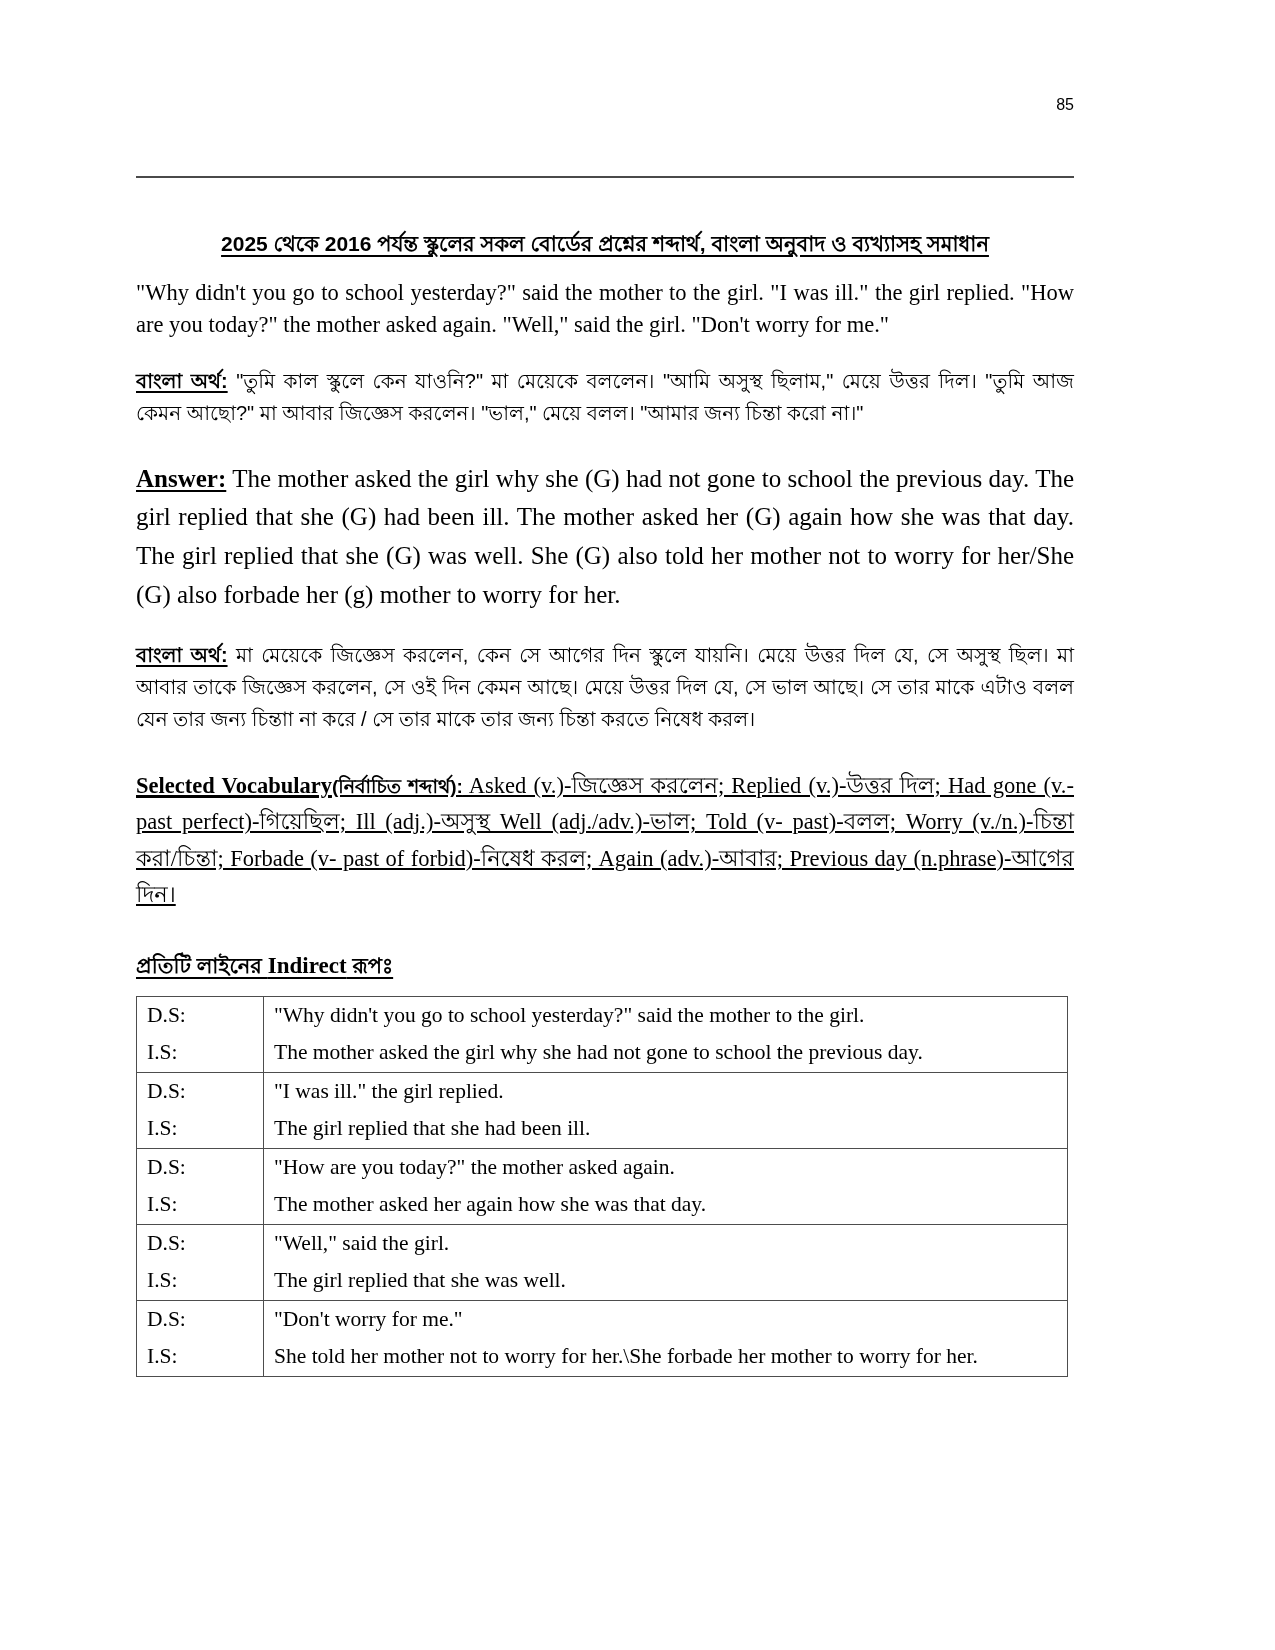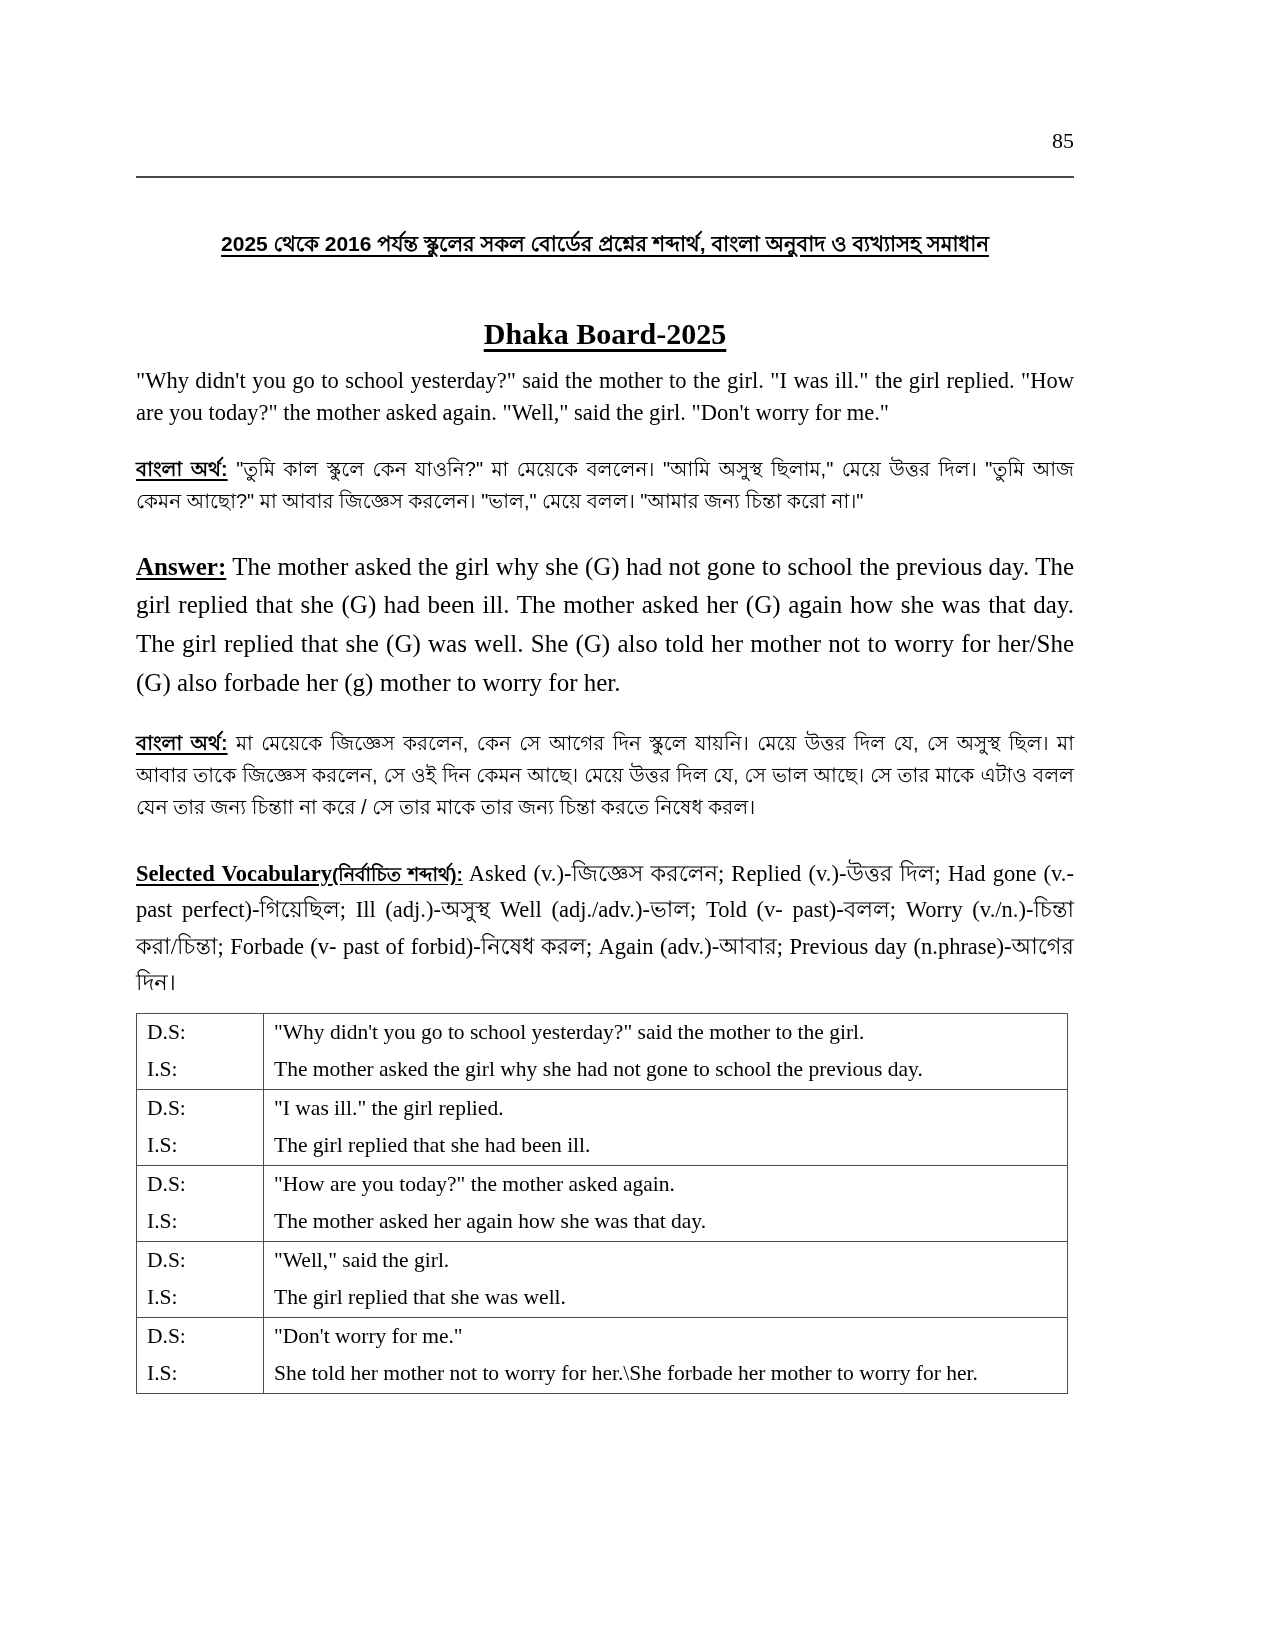--- a/index.html
+++ b/index.html
@@ -45,23 +45,22 @@
   }
   .running-head .rh-title .bn {
     font-family: "Liberation Sans", "DejaVu Sans", sans-serif;
     font-weight: bold;
     font-size: 19px;
   }
   .running-head .rh-page {
     position: absolute;
     right: 0;
     top: 0;
-    font-size: 22px;
-    font-family: Liberation Serif, serif;
-    margin-top: 32px;
+    font-size: 16px;
+    font-family: Liberation Sans, sans-serif;
   }
   .head-rule {
     border-top: 2px solid #4a4a4a;
     margin-top: 34px;
     width: 938px;
   }
 
   
   .title-box-wrap {
     text-align: center;
@@ -138,20 +137,21 @@
   .bn-inline {
     font-family: "Liberation Sans", "DejaVu Sans", sans-serif;
     font-size: 19px;
   }
   .vocab {
     margin-top: 32px;
     font-size: 22.5px;
     line-height: 1.62;
     text-align: justify;
     font-family: "Liberation Serif", "DejaVu Serif", serif;
+    text-decoration: underline;
   }
   .vocab .vhead {
     font-weight: bold;
     text-decoration: underline;
     text-underline-offset: 3px;
   }
 
   
   .table-heading {
     margin-top: 36px;
@@ -213,38 +213,38 @@
       <div class="rh-page">85</div>
     </div>
     <div class="head-rule"></div>
 
     
 
     
     <div class="subtitle-bn">2025 থেকে 2016 পর্যন্ত স্কুলের সকল বোর্ডের প্রশ্নের শব্দার্থ, বাংলা অনুবাদ ও ব্যখ্যাসহ সমাধান</div>
 
     
-    <div class="board-heading">Dhaka Board-2025</div>
 
     
     <div class="para-en just-last">"Why didn't you go to school yesterday?" said the mother to the girl. "I was ill." the girl replied. "How are you today?" the mother asked again. "Well," said the girl. "Don't worry for me."</div>
 
     
     <div class="para-bn"><span class="lbl-bn">বাংলা অর্থ:</span><span> "তুমি কাল স্কুলে কেন যাওনি?" মা মেয়েকে বললেন। "আমি অসুস্থ ছিলাম," মেয়ে উত্তর দিল। "তুমি আজ কেমন আছো?" মা আবার জিজ্ঞেস করলেন। "ভাল," মেয়ে বলল। "আমার জন্য চিন্তা করো না।"</span></div>
 
     
     <div class="answer-para"><span class="lbl-en">Answer:</span><span>  The mother asked the girl why she (G) had not gone to school the previous day. The girl replied that she (G) had been ill. The mother asked her (G) again how she was that day. The girl replied that she (G) was well. She (G) also told her mother not to worry for her/She (G) also forbade her (g) mother to worry for her.</span></div>
 
     
     <div class="para-bn"><span class="lbl-bn">বাংলা অর্থ:</span><span> মা মেয়েকে জিজ্ঞেস করলেন, কেন সে আগের দিন স্কুলে যায়নি। মেয়ে উত্তর দিল যে, সে অসুস্থ ছিল। মা আবার তাকে জিজ্ঞেস করলেন, সে ওই দিন কেমন আছে। মেয়ে উত্তর দিল যে, সে ভাল আছে। সে তার মাকে এটাও বলল যেন তার জন্য চিন্তাা না করে / সে তার মাকে তার জন্য চিন্তা করতে নিষেধ করল।</span></div>
 
     
     <div class="vocab"><span class="vhead">Selected Vocabulary</span><span class="vhead bn-inline">(নির্বাচিত শব্দার্থ):</span><span> Asked (v.)-জিজ্ঞেস করলেন; Replied (v.)-উত্তর দিল; Had gone (v.-past perfect)-গিয়েছিল; Ill (adj.)-অসুস্থ Well (adj./adv.)-ভাল; Told (v- past)-বলল; Worry (v./n.)-চিন্তা করা/চিন্তা; Forbade (v- past of forbid)-নিষেধ করল; Again (adv.)-আবার; Previous day (n.phrase)-আগের দিন।</span></div>
 
     
+    <div class="table-heading"><span>প্রতিটি লাইনের </span><span class="en">Indirect</span><span> রূপঃ</span></div>
 
     
     <table class="speech">
       <tbody>
 
         <tr class="pair-top">
           <td class="col-speech">D.S:</td>
           <td class="col-text">"Why didn't you go to school yesterday?" said the mother to the girl.</td>
         </tr>
         <tr class="pair-bot">

